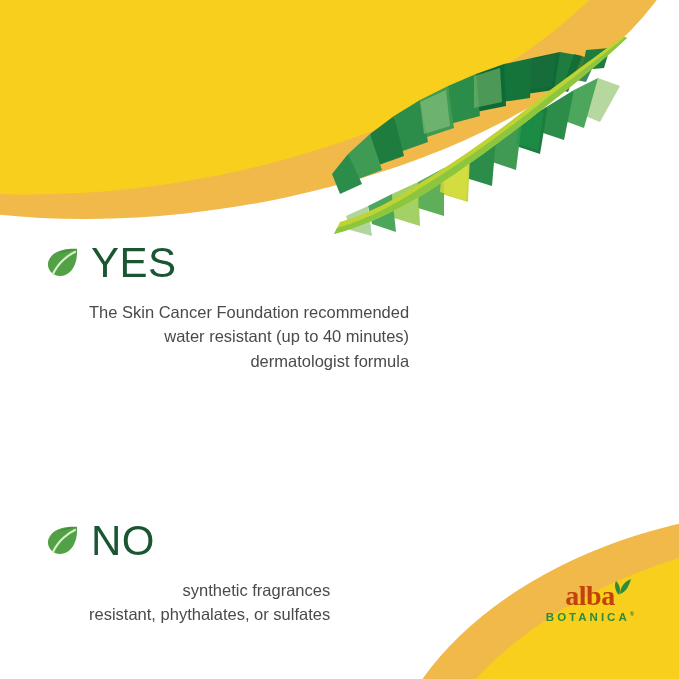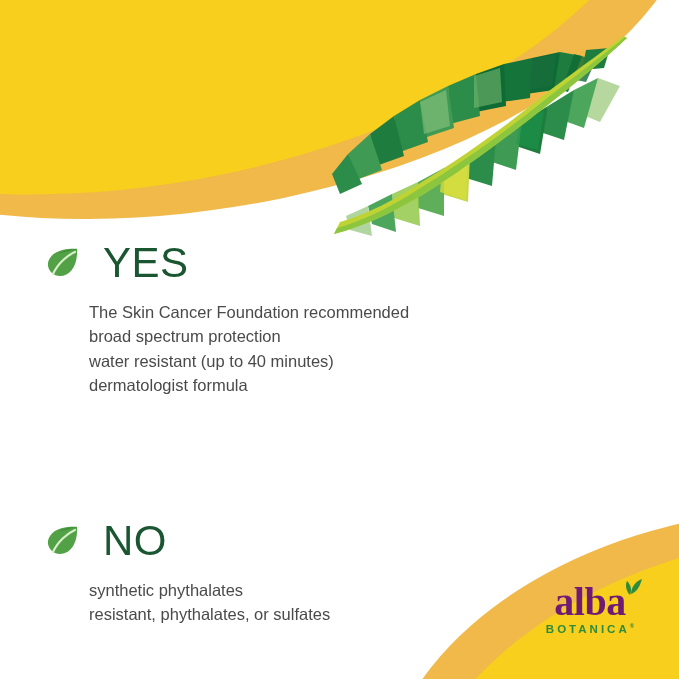--- a/index.html
+++ b/index.html
@@ -75,21 +75,21 @@
   .section {
     position: absolute;
     left: 46px;
   }
   .section-yes { top: 240px; }
   .section-no  { top: 518px; }
 
   .head-row {
     display: flex;
     align-items: center;
-    gap: 23px;
+    gap: 11px;
     height: 46px;
   }
   .bullet-leaf {
     width: 34px;
     height: 34px;
     flex: 0 0 34px;
   }
   .head-word {
     font-family: "Liberation Sans", sans-serif;
     font-size: 42px;
@@ -106,40 +106,41 @@
     margin-left: 43px;
     margin-top: 14px;
   }
   .bullet-list li {
     font-family: "Liberation Sans", sans-serif;
     font-size: 16.5px;
     font-weight: 400;
     color: #4A4A4A;
     line-height: 24.4px;
     white-space: nowrap;
+    text-align: right;
   }
 
   
   .logo {
     position: absolute;
     left: 530px;
     top: 582px;
     width: 120px;
     height: 62px;
     text-align: center;
   }
   .logo-word-wrap {
     position: relative;
     display: inline-block;
   }
   .logo-word {
     font-family: "Liberation Serif", serif;
-    font-size: 40px;
+    font-size: 28px;
     font-weight: 700;
-    color: #701a75;
+    color: #c2410c;
     line-height: 0.98;
     letter-spacing: -0.5px;
   }
   .logo-sprout {
     position: absolute;
     right: -17px;
     top: -5px;
     width: 24px;
     height: 20px;
   }
@@ -226,37 +227,36 @@
     <div class="head-row">
       <svg class="bullet-leaf" viewBox="0 0 34 34">
         <path d="M31 3 C31 3 11 1 4 12 C-2 21 6 30 14 30 C24 30 32 20 31 3 Z" fill="#52A146"></path>
         <path d="M29 6 C22 9 12 17 7 28" stroke="#D9EFC9" stroke-width="2.2" fill="none" stroke-linecap="round"></path>
         <path d="M31 3 C25 3 18 4 12 8 C18 6 25 4 31 3 Z" fill="#3E8A3A"></path>
       </svg>
       <div class="head-word">YES</div>
     </div>
     <ul class="bullet-list">
       <li>The Skin Cancer Foundation recommended</li>
-      <li>broad spectrum protection</li>
       <li>water resistant (up to 40 minutes)</li>
       <li>dermatologist formula</li>
     </ul>
   </div>
 
   <div class="section section-no">
     <div class="head-row">
       <svg class="bullet-leaf" viewBox="0 0 34 34">
         <path d="M31 3 C31 3 11 1 4 12 C-2 21 6 30 14 30 C24 30 32 20 31 3 Z" fill="#52A146"></path>
         <path d="M29 6 C22 9 12 17 7 28" stroke="#D9EFC9" stroke-width="2.2" fill="none" stroke-linecap="round"></path>
         <path d="M31 3 C25 3 18 4 12 8 C18 6 25 4 31 3 Z" fill="#3E8A3A"></path>
       </svg>
       <div class="head-word">NO</div>
     </div>
     <ul class="bullet-list">
-      <li>synthetic phythalates</li>
+      <li>synthetic fragrances</li>
       <li>resistant, phythalates, or sulfates</li>
     </ul>
   </div>
 
   <div class="logo">
     <div class="logo-word-wrap">
       <span class="logo-word">alba</span>
       <svg class="logo-sprout" viewBox="0 0 24 20">
         <path d="M12 17 C12 10 17 4 23 2 C21 9 18 15 12 17 Z" fill="#2E8B3D"></path>
         <path d="M11 18 C7 14 6 8 8 4 C12 8 13 13 11 18 Z" fill="#2E8B3D"></path>

